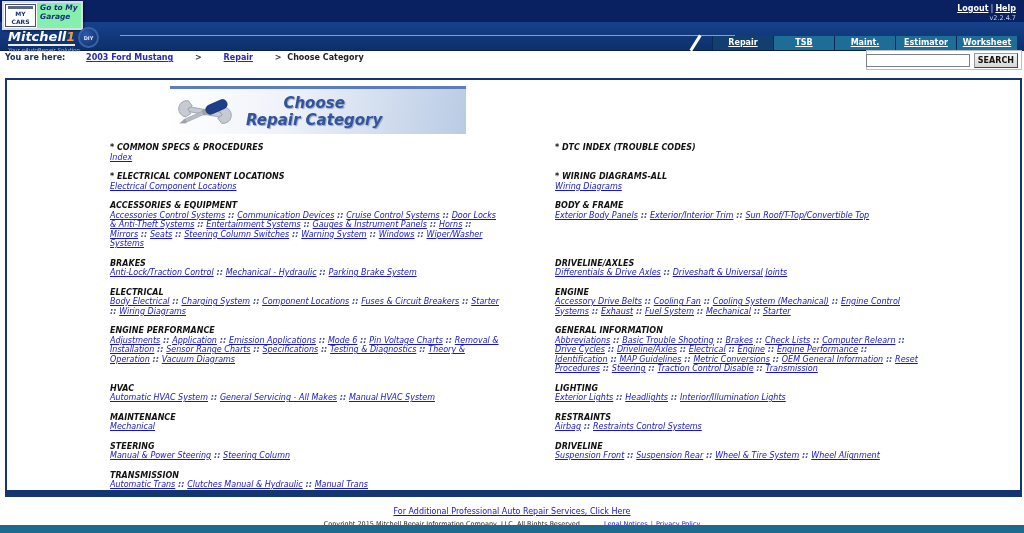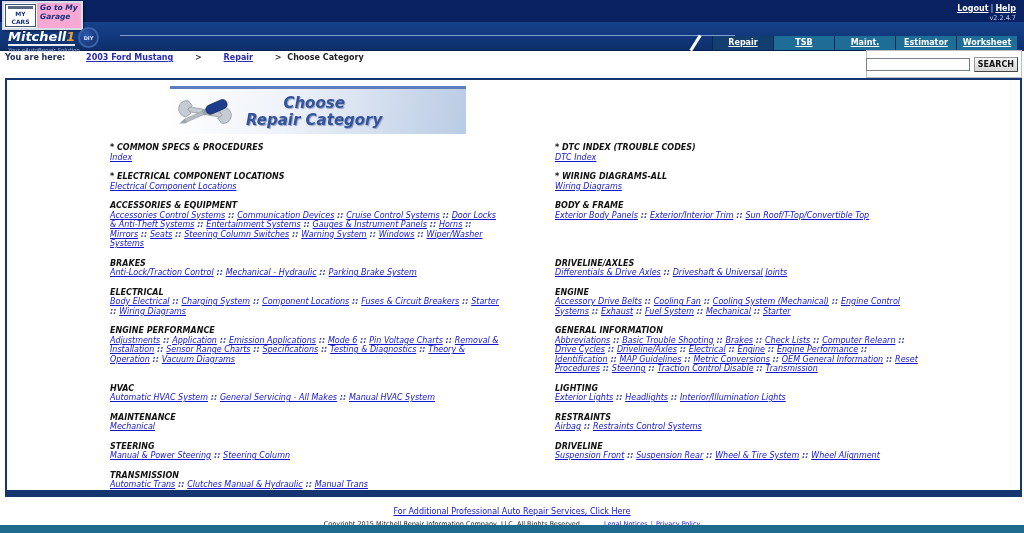--- a/index.html
+++ b/index.html
@@ -11,21 +11,21 @@
   .topbar{position:absolute;top:0;left:0;width:1024px;height:22px;background:#0a2161;}
   .band{position:absolute;top:22px;left:0;width:1024px;height:28px;
         background:linear-gradient(#16428c,#0d2f6b);border-bottom:1px solid #081f4e;}
   
   .garage-btn{position:absolute;top:1px;left:2px;display:flex;align-items:stretch;
               border:2px solid #d7dde8;background:#ffffff;box-shadow:1px 1px 2px rgba(0,0,0,.5);cursor:pointer;}
   .plate{width:29px;border:1px solid #44506e;background:#fff;margin:1px;text-align:center;}
   .plate-bar{height:3px;background:#5a6884;margin:1px 2px 1px 2px;}
   .plate-text{font-size:6px;font-weight:bold;color:#16307c;letter-spacing:0;line-height:8px;}
   .garage-label{padding:1px 3px 0 3px;font-style:italic;font-weight:bold;color:#16307c;
-                font-size:7.5px;line-height:8.5px;background:#f9a8d4;}
+                font-size:7.5px;line-height:8.5px;background:#86efac;}
   
   .session-links{position:absolute;top:4px;right:8px;font-size:8px;font-weight:bold;color:#fff;}
   .session-links a{color:#fff;text-decoration:underline;}
   .sess-sep{color:#9fb0d8;margin:0 2px;}
   .version{position:absolute;top:14px;right:8px;font-size:6.5px;color:#c9d3ea;}
   
   .logo{position:absolute;top:26px;left:8px;}
   .logo-text{font-style:italic;font-weight:bold;font-size:13px;line-height:13px;color:#ffffff;
              border-bottom:2px solid #e8ecf5;padding-bottom:1px;display:inline-block;}
   .logo-text .one{color:#f09f2e;}
@@ -41,21 +41,21 @@
   .tab{width:60px;height:14px;line-height:14px;text-align:center;background:#1d6d96;
        color:#ffffff;font-size:8px;font-weight:bold;text-decoration:underline;
        border-left:1px solid #0a2a55;cursor:pointer;}
   .tab.active{background:#123f70;}
   
   .breadcrumb{position:absolute;top:53px;left:5px;font-size:8px;font-weight:bold;color:#1c2a55;}
   .bc-link{color:#2a2ab4;text-decoration:underline;margin:0 18px;}
   .bc-sep{color:#333;margin:0 1px;}
   .bc-current{color:#222;margin-left:2px;}
   
-  .search-box{position:absolute;top:50px;right:2px;width:156px;height:28px;
+  .search-box{position:absolute;top:50px;right:2px;width:156px;height:20px;
               border:1px solid #b9bdc6;background:#ffffff;display:flex;align-items:center;
               justify-content:flex-end;padding:0 3px;box-sizing:border-box;}
   .search-input{width:104px;height:13px;border:1px solid #7a8089;font-size:8px;padding:0 2px;
                 box-sizing:border-box;outline:none;}
   .search-btn{margin-left:4px;font-size:8px;font-weight:bold;font-family:inherit;
               background:linear-gradient(#f6f6f6,#d6d6d6);border:1px outset #9a9a9a;
               height:15px;padding:0 3px;cursor:pointer;color:#111;}
   
   .main-box{position:absolute;top:78px;left:5px;width:1013px;height:410px;box-sizing:content-box;
             border:2px solid #14356f;border-bottom:7px solid #14356f;background:#ffffff;overflow:hidden;}
@@ -161,21 +161,20 @@
       <div>Repair Category</div>
     </div>
   </div>
   <div class="cat-grid">
       <div class="cat-cell left">
         <div class="cat-heading">* COMMON SPECS &amp; PROCEDURES</div>
         <div class="cat-links"><a href="#" class="cat-link">Index</a></div>
       </div>
       <div class="cat-cell right">
         <div class="cat-heading">* DTC INDEX (TROUBLE CODES)</div>
-        <div class="cat-links"><a href="#" class="cat-link">DTC Index</a></div>
       </div>
       <div class="cat-cell left">
         <div class="cat-heading">* ELECTRICAL COMPONENT LOCATIONS</div>
         <div class="cat-links"><a href="#" class="cat-link">Electrical Component Locations</a></div>
       </div>
       <div class="cat-cell right">
         <div class="cat-heading">* WIRING DIAGRAMS-ALL</div>
         <div class="cat-links"><a href="#" class="cat-link">Wiring Diagrams</a></div>
       </div>
       <div class="cat-cell left">

